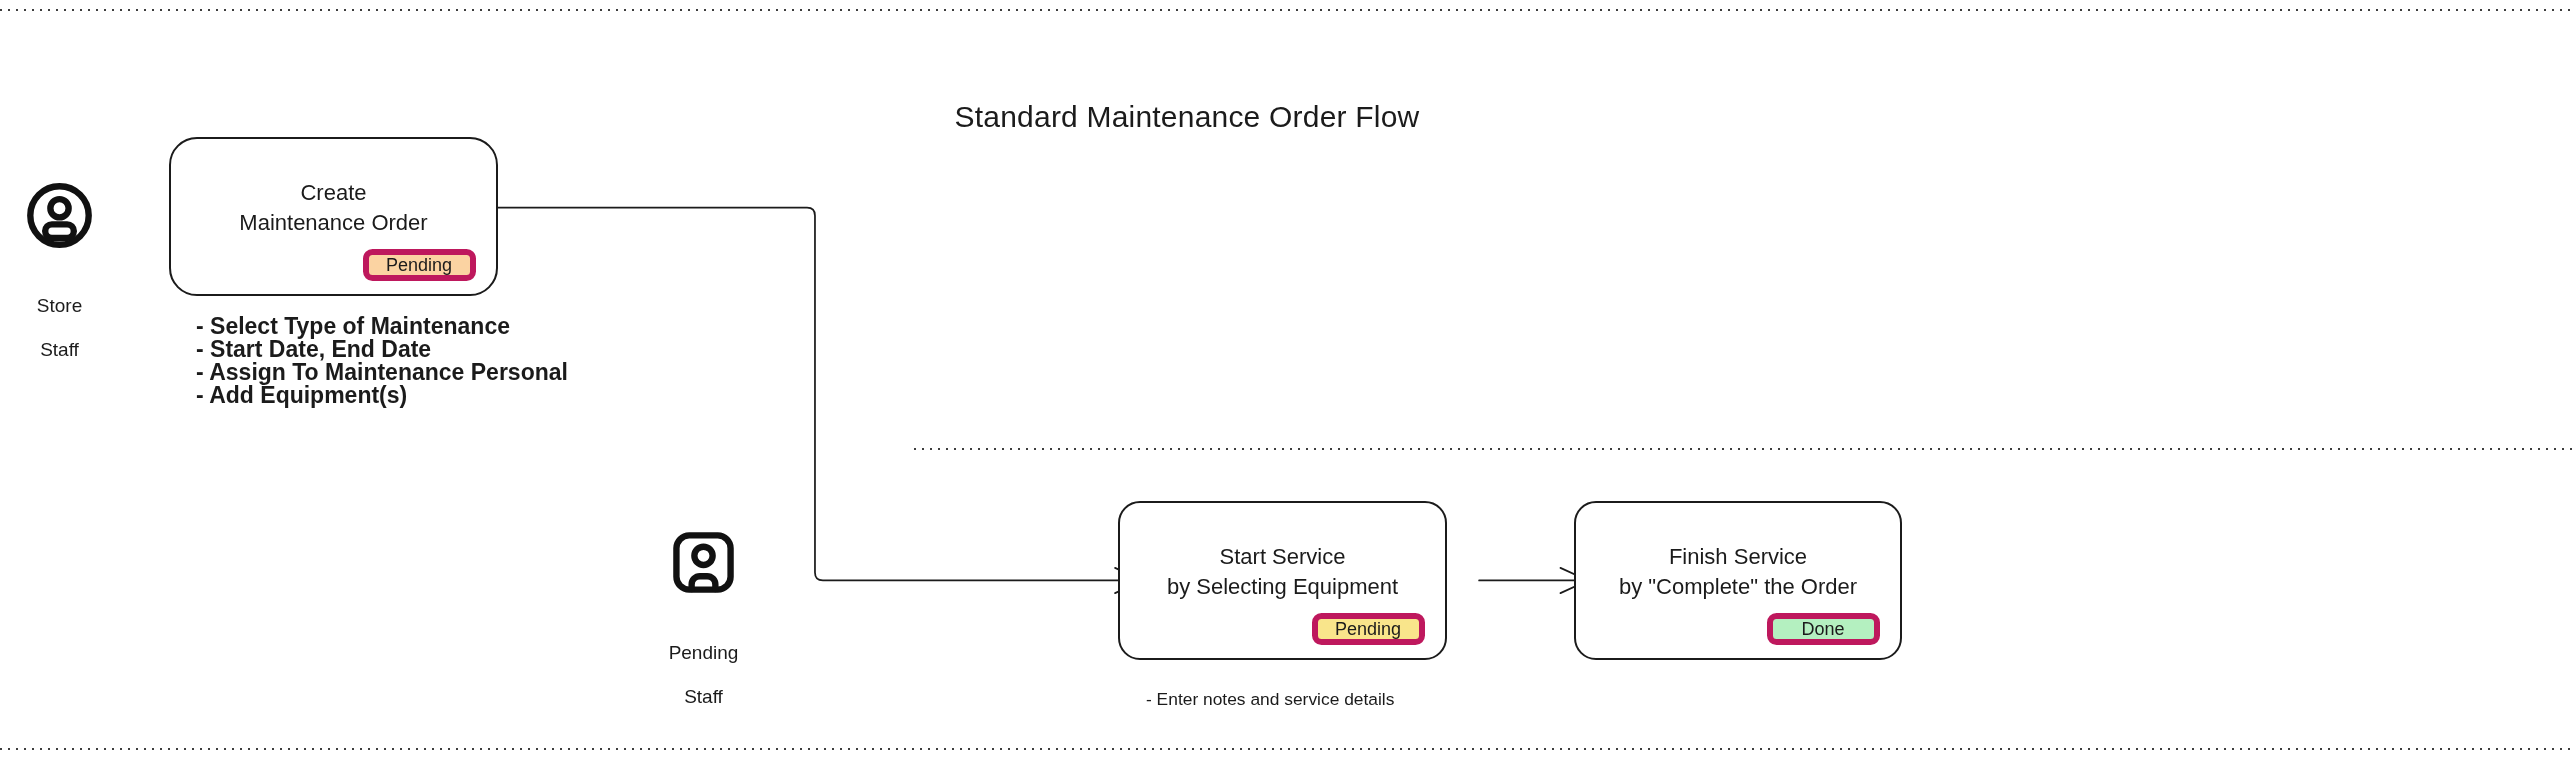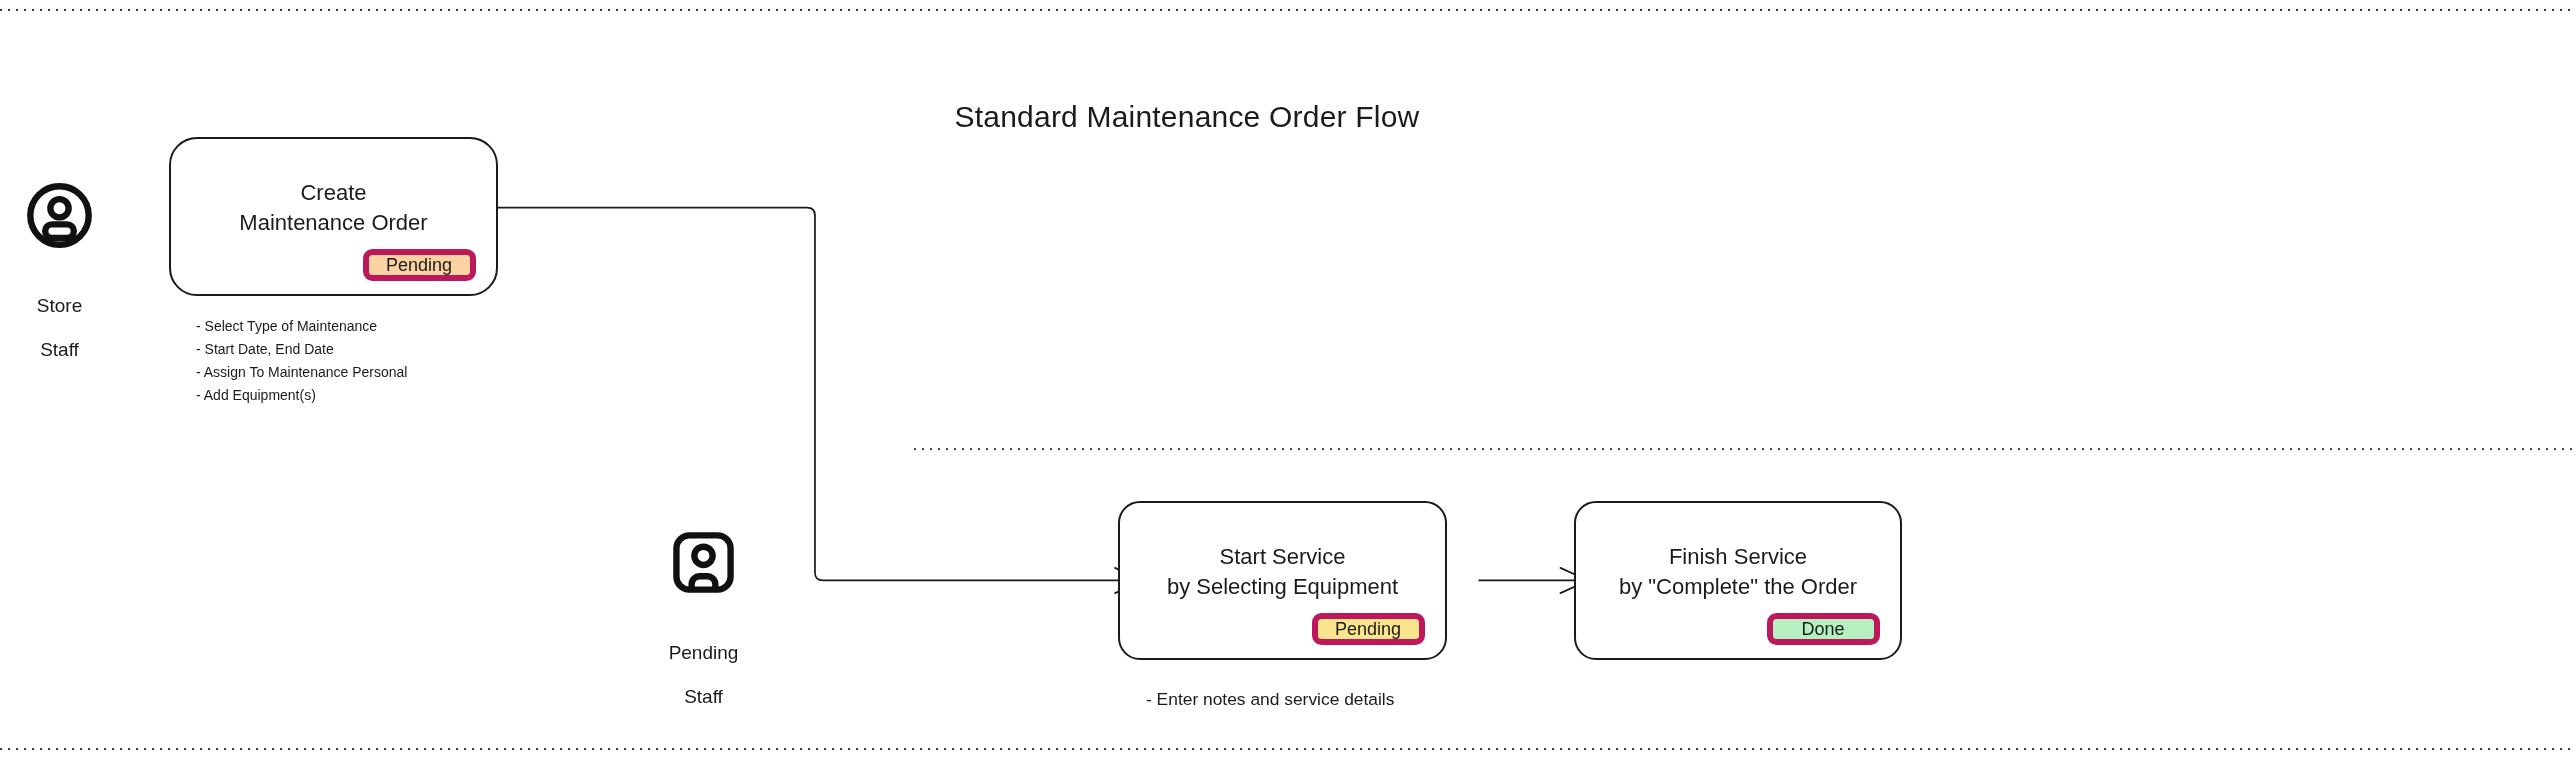--- a/index.html
+++ b/index.html
@@ -41,21 +41,21 @@
     box-sizing:border-box;
     border:6px solid #be185d;border-radius:9.5px;
     display:flex;align-items:center;justify-content:center;
     font-size:18px;font-weight:400;
   }
   .node-create{left:169px;top:137px;border-radius:28px;}
   .node-start{left:1118px;top:501px;width:329px;}
   .node-finish{left:1574px;top:501px;width:328px;}
   .bullets{
     position:absolute;left:196px;top:315px;
-    font-size:14px;line-height:23px;font-weight:400;
+    font-size:23px;line-height:23px;font-weight:700;
   }
   .note{
     position:absolute;left:1146px;top:689px;
     font-size:17.4px;font-weight:400;
   }
   .actor{position:absolute;text-align:center;}
   .actor-store{left:8px;top:179px;width:103px;text-align:center;}
   .actor-service{left:648px;top:526px;width:111px;}
   .actor svg{display:block;margin:0 auto;}
   .actor .actor-label{

